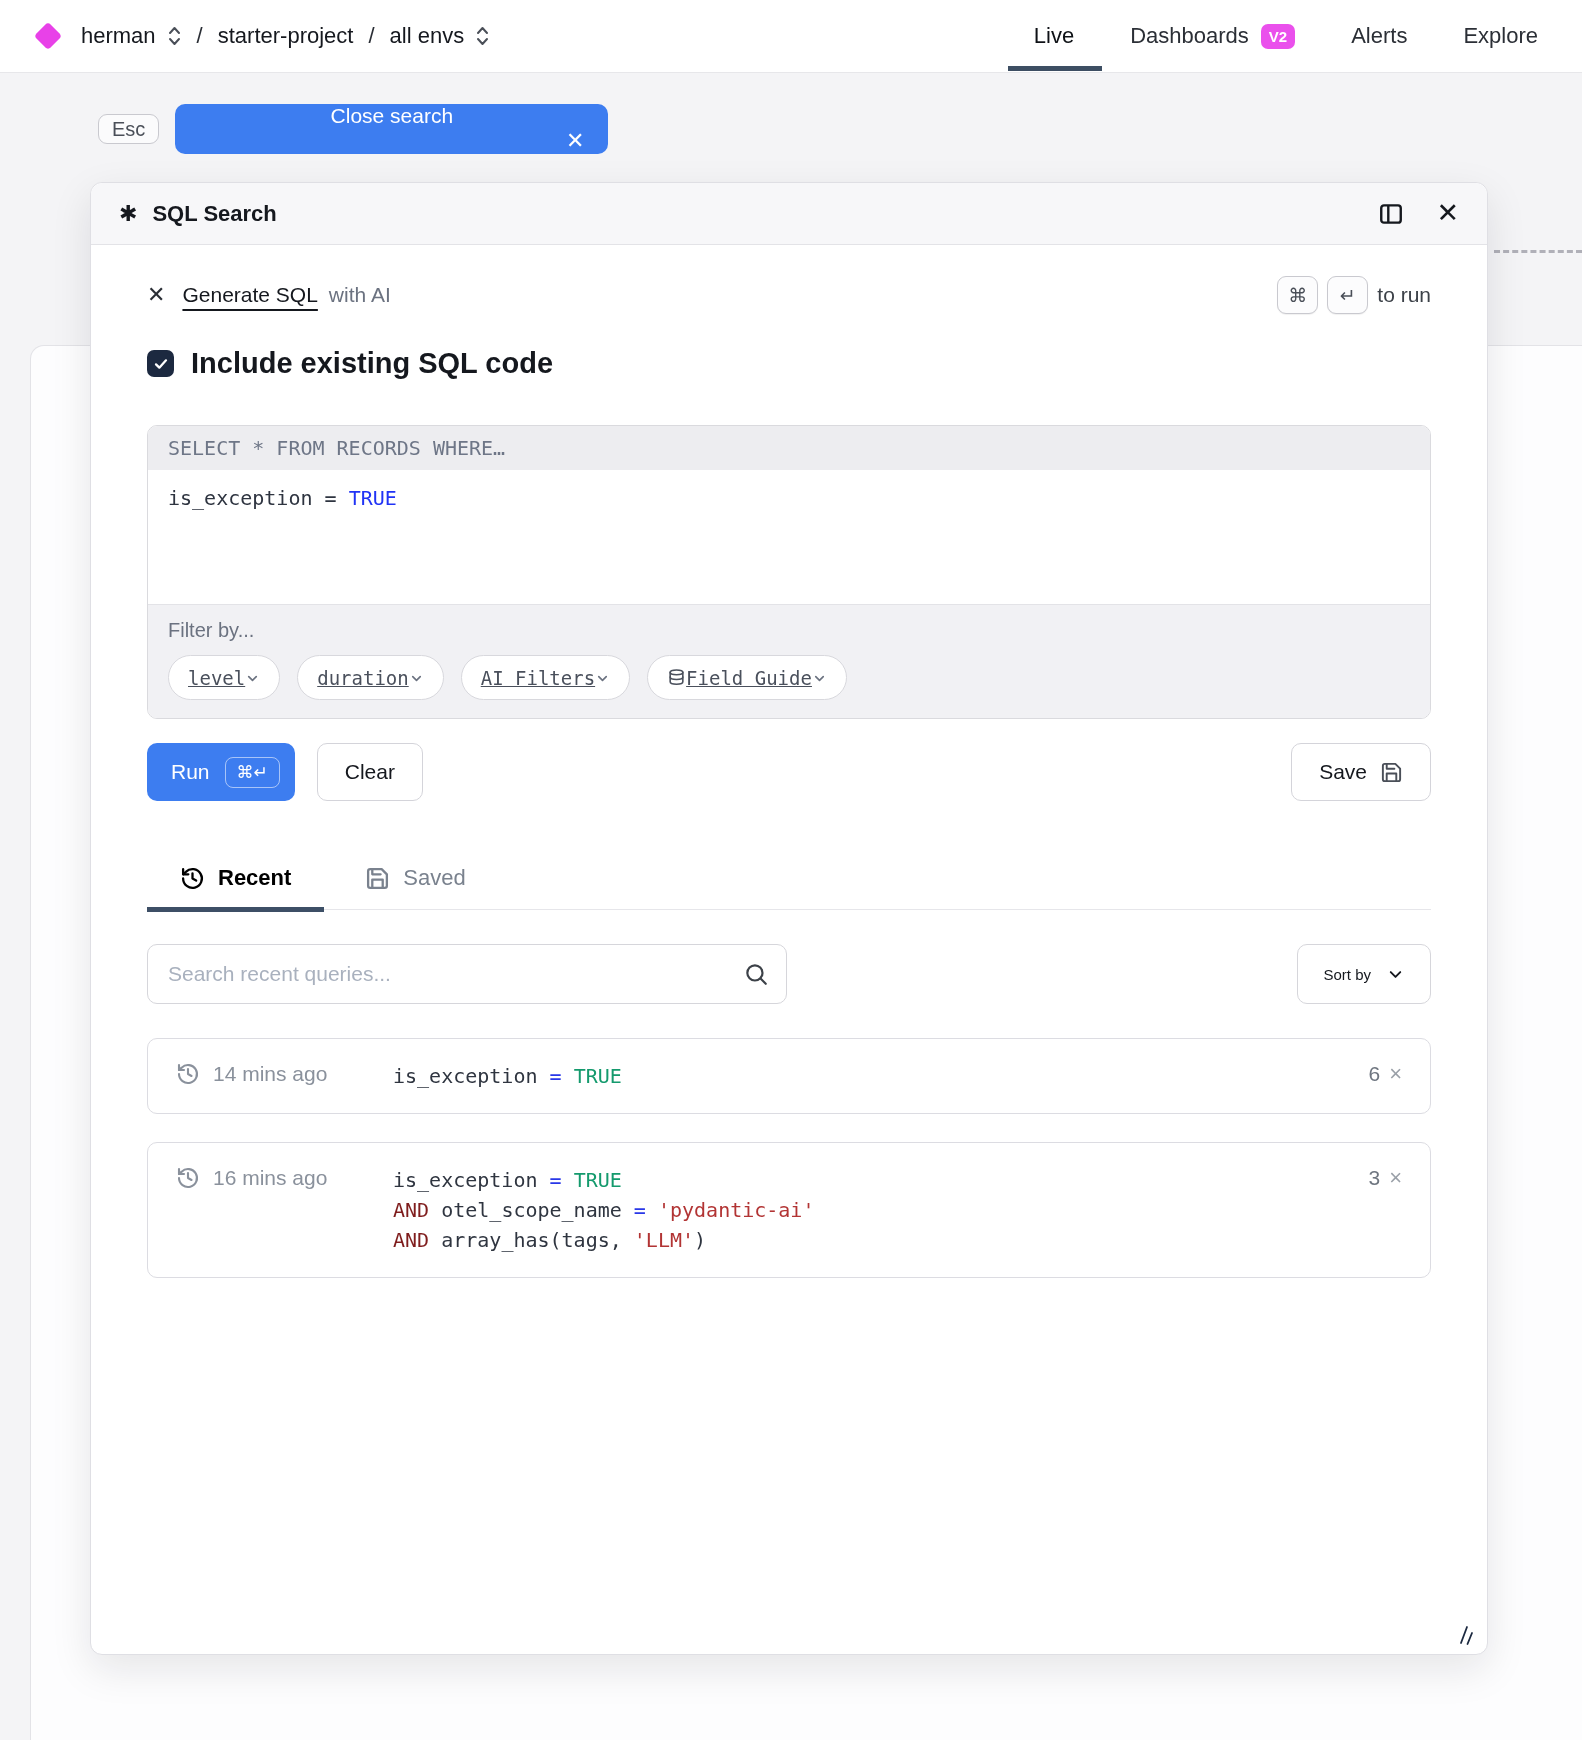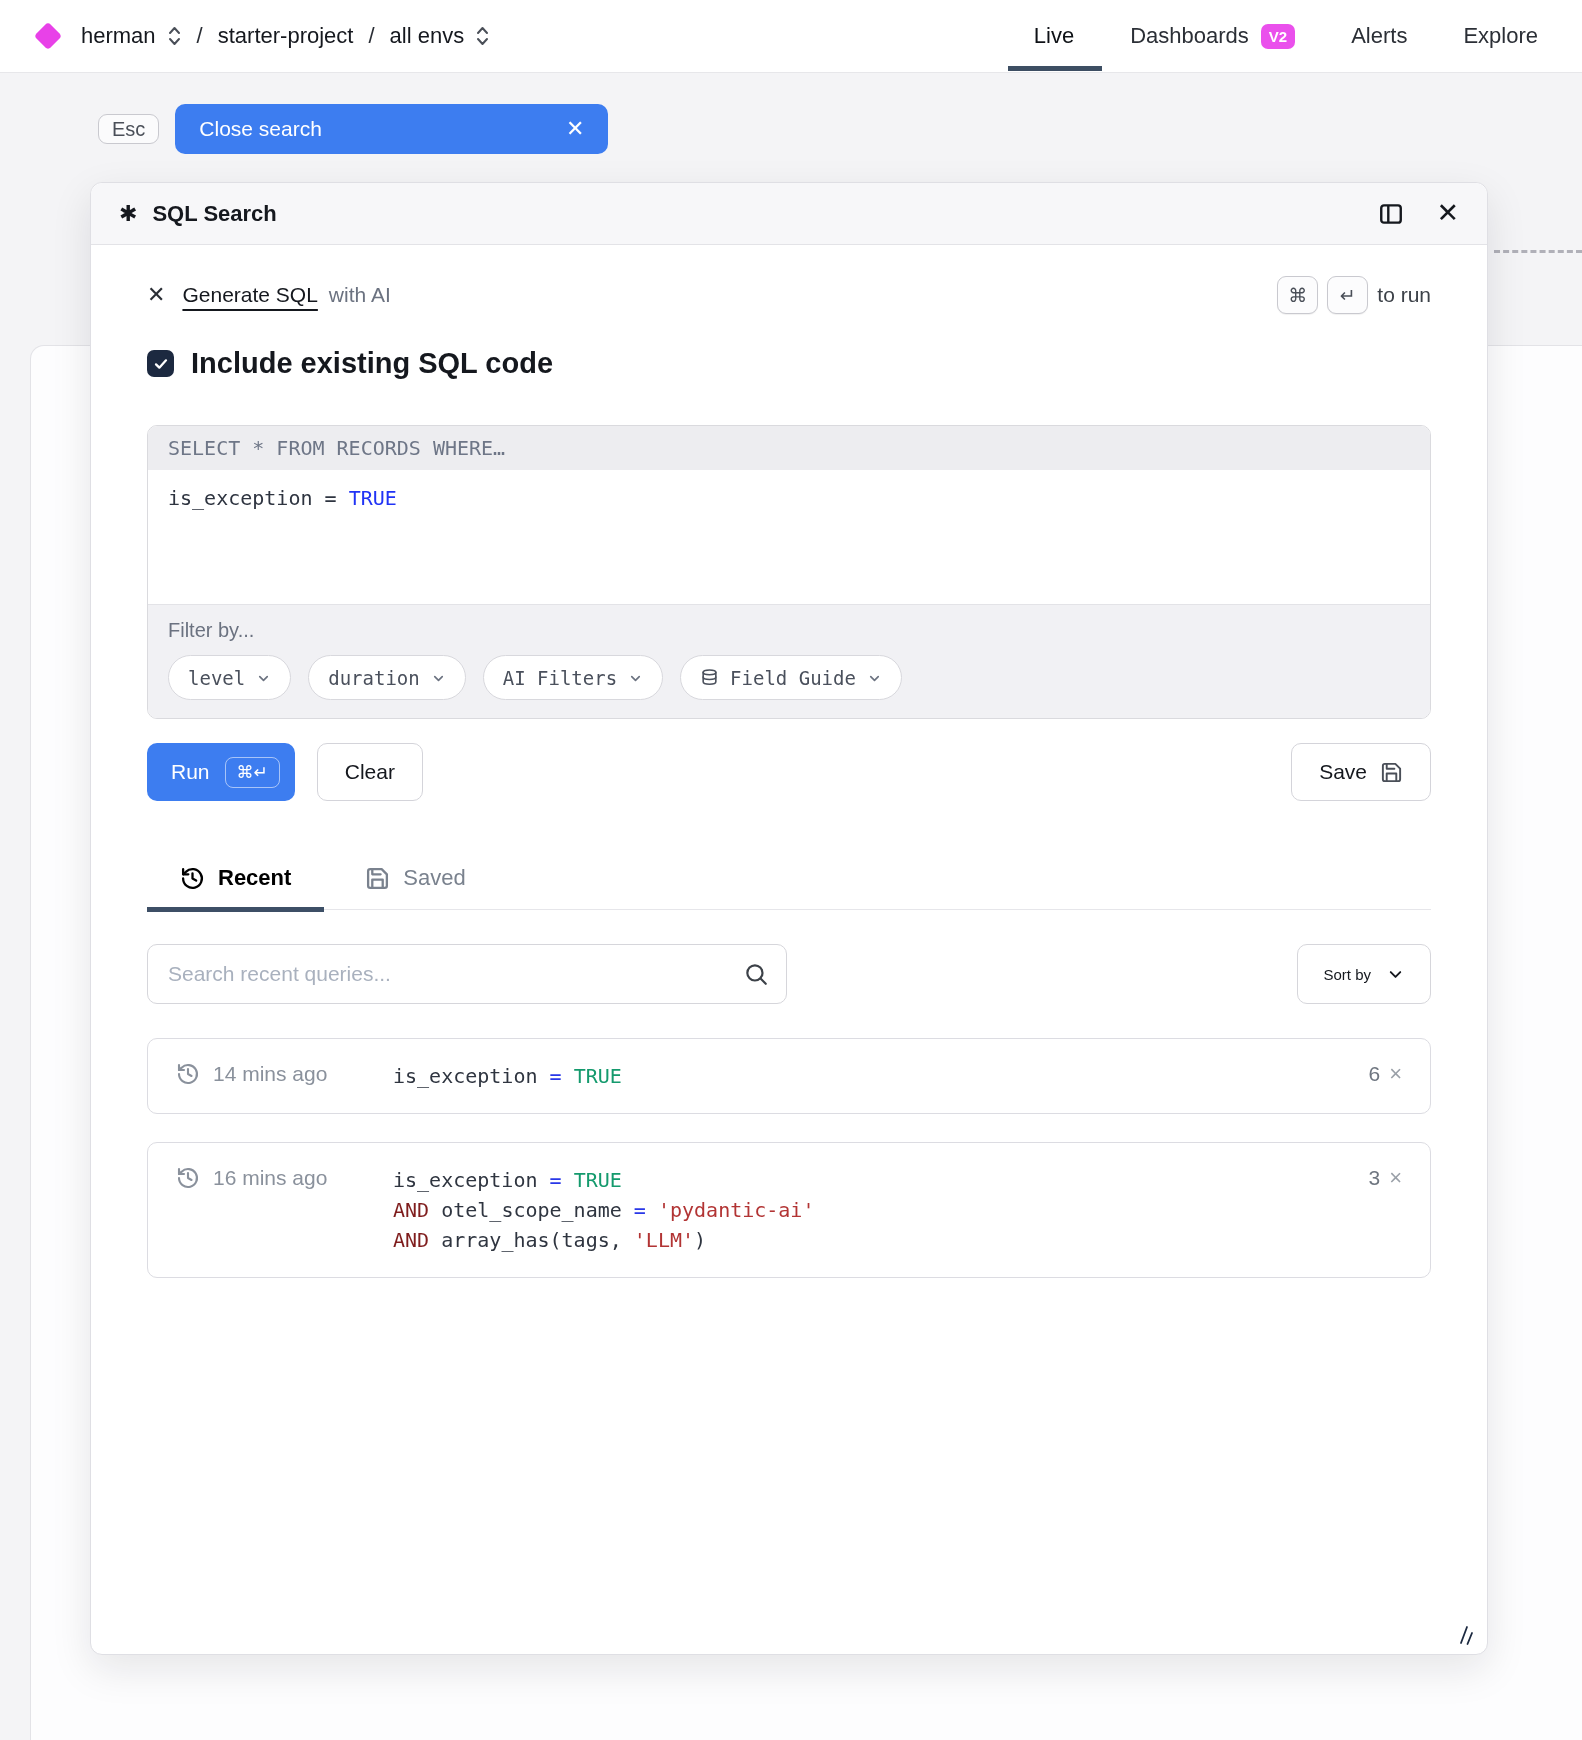--- a/index.html
+++ b/index.html
@@ -45,21 +45,21 @@
   
   .esc-row { position:absolute; top:104px; left:98px; display:flex; align-items:center; gap:16px; z-index:5; }
   .esc-chip {
     height:30px; padding:0 13px; display:flex; align-items:center;
     background:#fbfbfc; border:1px solid #c9c9cf; border-radius:9px;
     font-size:20px; color:#4a4f58;
   }
   .close-search {
     width:433px; height:50px; background:#3d7df0; border:none; border-radius:10px;
     color:#fff; font-size:21px; display:flex; align-items:center; padding:0 24px;
-    font-family:inherit; cursor:pointer;
+    font-family:inherit; cursor:pointer;flex-direction:column;
   }
   .close-search .x-glyph { margin-left:auto; font-size:22px; font-weight:300; }
 
   
   .dialog {
     position:absolute; left:90px; top:182px; width:1398px; height:1473px;
     background:#fff; border:1px solid #dfdfe4; border-radius:12px;
     box-shadow:0 14px 40px rgba(20,22,30,.10); z-index:10;
   }
   .dialog-header {
@@ -106,24 +106,24 @@
   .editor { margin-top:45px; border:1px solid #dadade; border-radius:10px; overflow:hidden; }
   .mono { font-family:"DejaVu Sans Mono", monospace; }
   .editor-header { background:#ededf0; padding:10px 20px; font-size:20px; color:#6e7687; }
   .editor-code { background:#fff; padding:16px 20px; height:134px; font-size:20px; }
   .editor-code .plain { color:#2e3440; }
   .editor-code .kw { color:#2033f5; }
   .filter-section { background:#f1f1f4; border-top:1px solid #e3e3e7; padding:14px 20px 18px; }
   .filter-label { font-size:20px; color:#6b7280; }
   .chips { display:flex; gap:17px; margin-top:13px; }
   .chip {
-    display:inline-flex; align-items:center; gap:11px;
+    display:inline-flex; align-items:center; 
     background:#fff; border:1px solid #d8d8dd; border-radius:999px;
     padding:0 19px; height:45px; font-family:"DejaVu Sans Mono", monospace;
-    font-size:19px; color:#4a505c; cursor:pointer;
+    font-size:19px; color:#4a505c; cursor:pointer;text-decoration:underline;
   }
   .chip svg.chev { margin-top:2px; }
 
   
   .actions-row { margin-top:24px; display:flex; align-items:center; }
   .run-btn {
     display:flex; align-items:center; gap:15px; background:#3d7df0; color:#fff;
     border:none; border-radius:10px; padding:0 15px 0 24px; height:58px;
     font-size:21px; font-family:inherit; cursor:pointer;
   }

